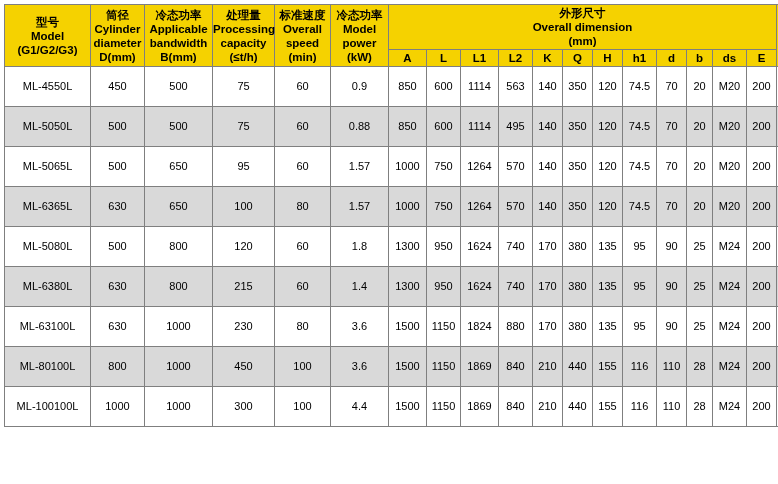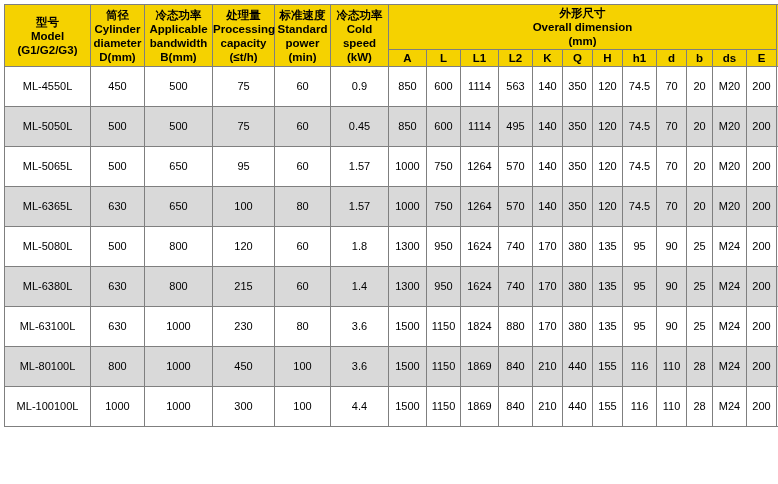--- a/index.html
+++ b/index.html
@@ -101,26 +101,26 @@
         <span class="en">Applicable bandwidth</span>
         <span class="unit">B(mm)</span>
       </th>
       <th rowspan="2">
         <span class="cn">处理量</span>
         <span class="en">Processing capacity</span>
         <span class="unit">(≤t/h)</span>
       </th>
       <th rowspan="2">
         <span class="cn">标准速度</span>
-        <span class="en">Standard power</span>
+        <span class="en">Overall speed</span>
         <span class="unit">(min)</span>
       </th>
       <th rowspan="2">
         <span class="cn">冷态功率</span>
-        <span class="en">Cold speed</span>
+        <span class="en">Model power</span>
         <span class="unit">(kW)</span>
       </th>
       <th colspan="12" class="hdr-group">
         <span class="cn">外形尺寸</span>
         <span class="en">Overall dimension</span>
         <span class="unit">(mm)</span>
       </th>
       <th rowspan="2">
         <span class="cn">质量</span>
         <span class="en">Mass</span>
@@ -163,21 +163,21 @@
         <td>M20</td>
         <td>200</td>
         <td>500</td>
       </tr>
       <tr class="alt">
         <td class="model-cell">ML-5050L</td>
         <td>500</td>
         <td>500</td>
         <td>75</td>
         <td>60</td>
-        <td>0.45</td>
+        <td>0.88</td>
         <td>850</td>
         <td>600</td>
         <td>1114</td>
         <td>495</td>
         <td>140</td>
         <td>350</td>
         <td>120</td>
         <td>74.5</td>
         <td>70</td>
         <td>20</td>

